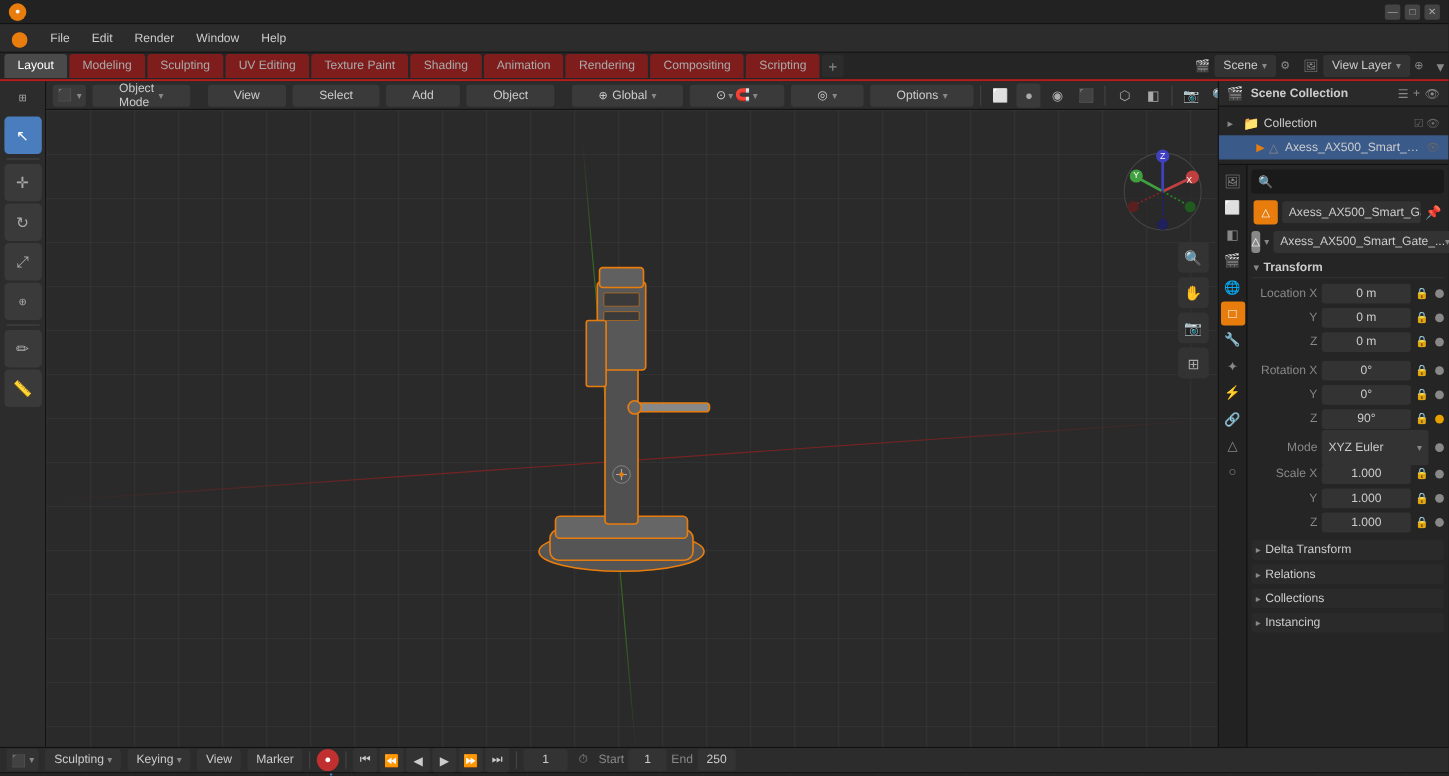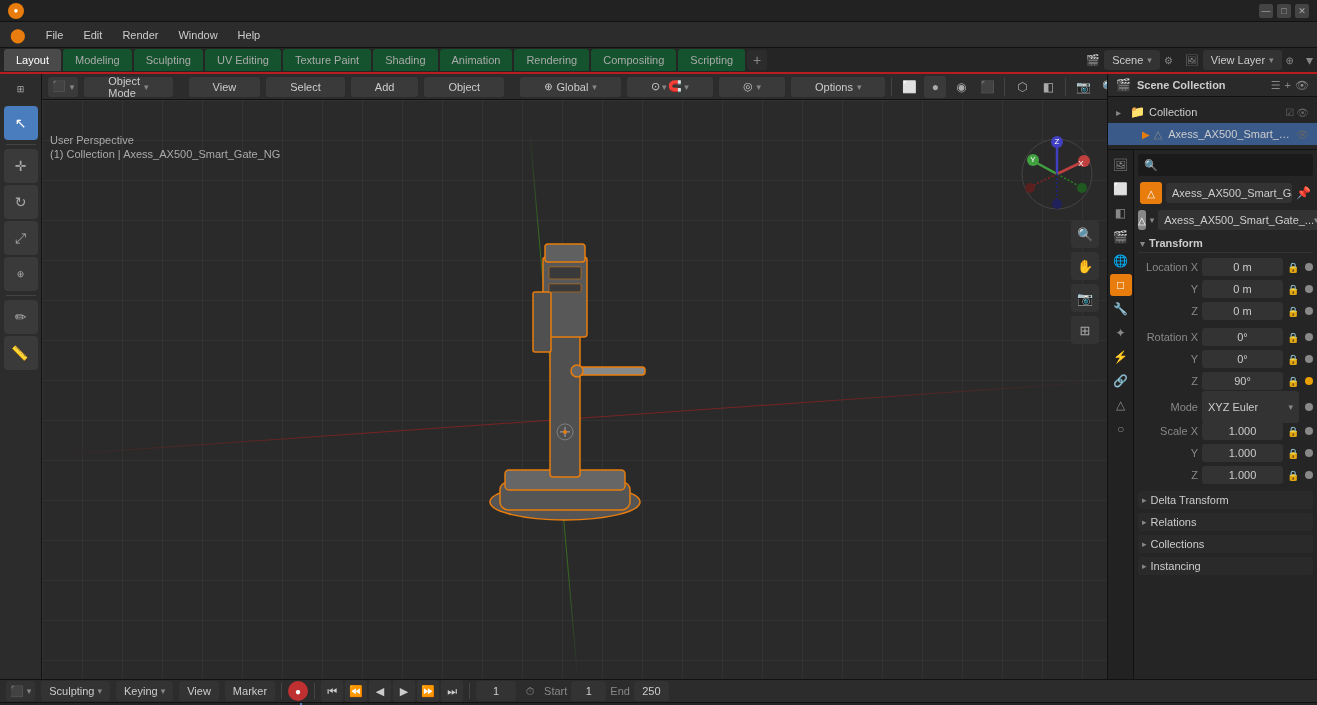--- a/index.html
+++ b/index.html
@@ -83,21 +83,21 @@
     }
     .ws-tab {
       padding: 2px 12px;
       height: 22px;
       display: flex;
       align-items: center;
       color: #aaa;
       font-size: 11px;
       cursor: pointer;
       border-radius: 3px 3px 0 0;
-      background: #14532d;
+      background: #7f1d1d;
     }
     .ws-tab.active { background: #4a4a4a; color: #fff; }
     .ws-tab-add {
       width: 20px; height: 20px;
       display: flex; align-items: center; justify-content: center;
       color: #888; font-size: 14px; cursor: pointer;
       border-radius: 3px; background: #2c2c2c;
     }
     .ws-tab-right {
       margin-left: auto;
@@ -803,24 +803,20 @@
           <rect x="84" y="82" width="32" height="8" rx="1" fill="#3a3a3a" stroke="#e87d0d" stroke-width="0.5"></rect>
 
           <line x1="95" y1="230" x2="105" y2="230" stroke="#aaa" stroke-width="1"></line>
           <line x1="100" y1="225" x2="100" y2="235" stroke="#aaa" stroke-width="1"></line>
           <circle cx="100" cy="230" r="8" fill="none" stroke="#aaa" stroke-width="0.5"></circle>
 
           <circle cx="100" cy="230" r="2" fill="#e87d0d"></circle>
         </svg>
       </div>
 
-      <div id="view-info">
-        <div style="font-size:11px;color:#aaa;margin-bottom:2px;">User Perspective</div>
-        <div style="font-size:11px;color:#aaa;">(1) Collection | Axess_AX500_Smart_Gate_NG</div>
-      </div>
 
       <div id="nav-gizmo">
         <svg width="80" height="80" viewBox="0 0 80 80">
 
           <circle cx="40" cy="40" r="35" fill="#2a2a2a" fill-opacity="0.7" stroke="#444" stroke-width="1"></circle>
 
           <line x1="40" y1="40" x2="65" y2="28" stroke="#c04040" stroke-width="2.5"></line>
           <circle cx="67" cy="27" r="6" fill="#c04040"></circle>
           <text x="64" y="30" fill="white" font-size="8" text-anchor="middle" dominant-baseline="middle">X</text>
 

